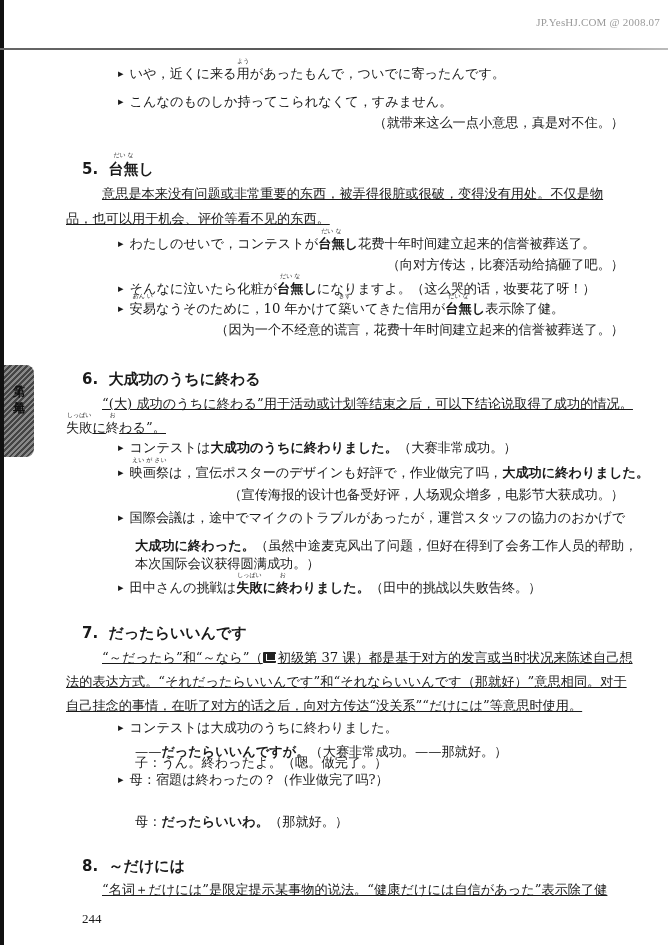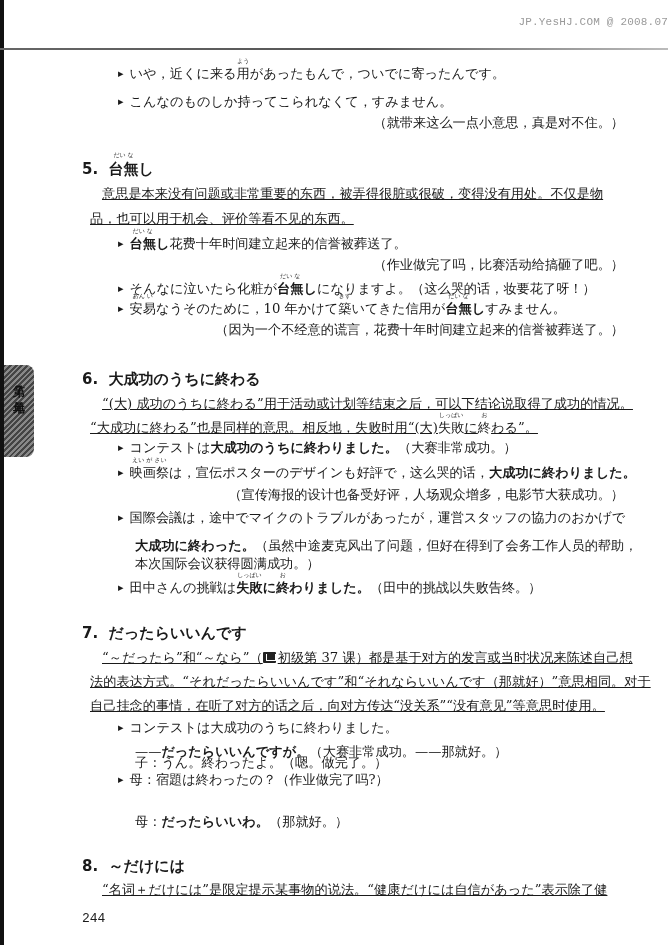--- a/index.html
+++ b/index.html
@@ -2,21 +2,21 @@
 <html><head>
 <meta charset="utf-8">
 <style>
   html, body { margin:0; padding:0; }
   body {
     width:668px; height:945px; background:#ffffff; position:relative; overflow:hidden;
     font-family:"DejaVu Serif","Liberation Serif",serif; color:#1a1a1a;
   }
   .left-bar { position:absolute; left:0; top:0; width:4px; height:945px; background:#111; }
   .watermark {
-    position:absolute; right:0; top:16px; font-family:Liberation Mono, monospace;
+    position:absolute; right:8px; top:16px; font-family:Liberation Serif, serif;
     font-size:11px; color:#9a9a9a; letter-spacing:0.2px;
   }
   .header-rule {
     position:absolute; left:0; top:48px; width:668px; height:2px;
     background:linear-gradient(to right,#666 0%,#555 55%,#888 75%,#bbb 100%);
   }
   .chapter-tab {
     position:absolute; left:4px; top:365px; width:30px; height:92px;
     border-radius:0 8px 8px 0;
     background:repeating-linear-gradient(135deg,#444 0 2px,#888 2px 4px);
@@ -31,37 +31,37 @@
   .ex { left:118px; }
   .ex::before { content:"▸"; font-size:11px; margin-right:6px; position:relative; top:-1px; }
   .cont { left:135px; }
   .trans { right:44px; text-align:right; }
   .heading {
     position:absolute; left:82px; font-size:15px; font-weight:bold; white-space:nowrap;
     font-family:"DejaVu Sans","Liberation Sans",sans-serif;
   }
   .para { position:absolute; font-size:13.2px; white-space:nowrap; line-height:16px;text-decoration:underline; }
   .indent { left:102px; }
-  .flush { left:90px; }
+  .flush { left:66px; }
   b { font-family:"DejaVu Sans","Liberation Sans",sans-serif; font-weight:bold; }
   .ruby { position:relative; display:inline-block; }
   .ruby .rt {
     position:absolute; left:50%; transform:translateX(-50%); top:-9px;
     font-size:6px; white-space:nowrap; font-weight:normal; line-height:7px;
   }
   .book-icon {
     display:inline-block; width:13px; height:11px; background:#222; border-radius:1px;
     position:relative; top:1px; margin-right:2px;
   }
   .book-icon::after {
     content:""; position:absolute; left:3px; top:2px; width:8px; height:6px; border:1px solid #fff; border-width:0 1px 1px 1px;
   }
   .page-number {
     position:absolute; left:82px; top:911px; font-size:13px;
-    font-family:Liberation Mono, monospace;
+    font-family:Liberation Serif, serif;
     text-align:center;
   }
 </style>
 </head>
 <body>
 
 <div class="left-bar"></div>
 <div class="watermark">JP.YesHJ.COM @ 2008.07</div>
 <div class="header-rule"></div>
 <div class="chapter-tab">
@@ -71,47 +71,47 @@
 <div class="page">
 
   <div class="line ex" style="top:66px"><span>いや，近くに来る</span><span class="ruby"><span class="rt">よう</span><span>用</span></span><span>があったもんで，ついでに寄ったんです。</span></div>
   <div class="line ex" style="top:94px">こんなのものしか持ってこられなくて，すみません。</div>
   <div class="line trans" style="top:115px">（就带来这么一点小意思，真是对不住。）</div>
 
   <div class="heading" style="top:160px"><span>5.</span>&nbsp;&nbsp;<span class="ruby"><span class="rt">だい な</span><span>台無</span></span><span>し</span></div>
   <div class="para indent" style="top:186px">意思是本来没有问题或非常重要的东西，被弄得很脏或很破，变得没有用处。不仅是物</div>
   <div class="para flush" style="top:211px">品，也可以用于机会、评价等看不见的东西。</div>
 
-  <div class="line ex" style="top:236px"><b><span class="ruby"><span class="rt">だい な</span><span>台無</span></span><span>し</span></b><span>花费十年时间建立起来的信誉被葬送了。</span></div>
-  <div class="line trans" style="top:257px">（作业做完了吗，比赛活动给搞砸了吧。）</div>
+  <div class="line ex" style="top:236px"><span>わたしのせいで，コンテストが</span><b><span class="ruby"><span class="rt">だい な</span><span>台無</span></span><span>し</span></b><span>花费十年时间建立起来的信誉被葬送了。</span></div>
+  <div class="line trans" style="top:257px">（向对方传达，比赛活动给搞砸了吧。）</div>
 
   <div class="line ex" style="top:281px"><span>そんなに泣いたら化粧が</span><b><span class="ruby"><span class="rt">だい な</span><span>台無</span></span><span>し</span></b><span>になりますよ。（这么哭的话，妆要花了呀！）</span></div>
 
-  <div class="line ex" style="top:301px"><span class="ruby"><span class="rt">あん い</span><span>安易</span></span><span>なうそのために，10 年かけて</span><span class="ruby"><span class="rt">きず</span><span>築</span></span><span>いてきた信用が</span><b><span class="ruby"><span class="rt">だい な</span><span>台無</span></span><span>し</span></b><span>すみません。</span></div>
+  <div class="line ex" style="top:301px"><span class="ruby"><span class="rt">あん い</span><span>安易</span></span><span>なうそのために，10 年かけて</span><span class="ruby"><span class="rt">きず</span><span>築</span></span><span>いてきた信用が</span><b><span class="ruby"><span class="rt">だい な</span><span>台無</span></span><span>し</span></b><span>表示除了健。</span></div>
   <div class="line trans" style="top:322px">（因为一个不经意的谎言，花费十年时间建立起来的信誉被葬送了。）</div>
 
   <div class="heading" style="top:370px"><span>6.</span>&nbsp;&nbsp;<span>大成功のうちに終わる</span></div>
   <div class="para indent" style="top:396px">“(大) 成功のうちに終わる”用于活动或计划等结束之后，可以下结论说取得了成功的情况。</div>
-  <div class="para flush" style="top:420px"><span>“大成功に終わる”也是同样的意思。相反地，失败时用“(大)</span><span class="ruby"><span class="rt">しっぱい</span><span>失敗</span></span><span>に</span><span class="ruby"><span class="rt">お</span><span>終</span></span><span>わる”。</span></div>
+  <div class="para flush" style="top:420px"><span class="ruby"><span class="rt">しっぱい</span><span>失敗</span></span><span>に</span><span class="ruby"><span class="rt">お</span><span>終</span></span><span>わる”。</span></div>
 
   <div class="line ex" style="top:440px"><span>コンテストは</span><b>大成功のうちに終わりました。</b><span>（大赛非常成功。）</span></div>
 
-  <div class="line ex" style="top:465px"><span class="ruby"><span class="rt">えい が さい</span><span>映画祭</span></span><span>は，宣伝ポスターのデザインも好評で，这么哭的话，</span><b>大成功に終わりました。</b></div>
+  <div class="line ex" style="top:465px"><span class="ruby"><span class="rt">えい が さい</span><span>映画祭</span></span><span>は，宣伝ポスターのデザインも好評で，作业做完了吗，</span><b>大成功に終わりました。</b></div>
   <div class="line trans" style="top:487px">（宣传海报的设计也备受好评，人场观众增多，电影节大获成功。）</div>
 
   <div class="line ex" style="top:510px">国際会議は，途中でマイクのトラブルがあったが，運営スタッフの協力のおかげで</div>
   <div class="line cont" style="top:538px"><b>大成功に終わった。</b><span>（虽然中途麦克风出了问题，但好在得到了会务工作人员的帮助，</span></div>
   <div class="line cont" style="top:556px">本次国际会议获得圆满成功。）</div>
 
   <div class="line ex" style="top:580px"><span>田中さんの挑戦は</span><b><span class="ruby"><span class="rt">しっぱい</span><span>失敗</span></span><span>に</span><span class="ruby"><span class="rt">お</span><span>終</span></span><span>わりました。</span></b><span>（田中的挑战以失败告终。）</span></div>
 
   <div class="heading" style="top:624px"><span>7.</span>&nbsp;&nbsp;<span>だったらいいんです</span></div>
   <div class="para indent" style="top:650px"><span>“～だったら”和“～なら”（</span><span class="book-icon"></span><span>初级第 37 课</span><span>）都是基于对方的发言或当时状况来陈述自己想</span></div>
   <div class="para flush" style="top:674px">法的表达方式。“それだったらいいんです”和“それならいいんです（那就好）”意思相同。对于</div>
-  <div class="para flush" style="top:698px">自己挂念的事情，在听了对方的话之后，向对方传达“没关系”“没有意见”等意思时使用。</div>
+  <div class="para flush" style="top:698px">自己挂念的事情，在听了对方的话之后，向对方传达“没关系”“だけには”等意思时使用。</div>
 
   <div class="line ex" style="top:720px">コンテストは大成功のうちに終わりました。</div>
   <div class="line cont" style="top:744px"><span>——</span><b>だったらいいんですが。</b><span>（大赛非常成功。——那就好。）</span></div>
 
   <div class="line ex" style="top:772px">母：宿題は終わったの？（作业做完了吗?）</div>
   <div class="line cont" style="top:755px">子：うん。終わったよ。（嗯。做完了。）</div>
   <div class="line cont" style="top:814px"><span>母：</span><b>だったらいいわ。</b><span>（那就好。）</span></div>
 
   <div class="heading" style="top:857px"><span>8.</span>&nbsp;&nbsp;<span>～だけには</span></div>
   <div class="para indent" style="top:882px">“名词＋だけには”是限定提示某事物的说法。“健康だけには自信があった”表示除了健</div>

